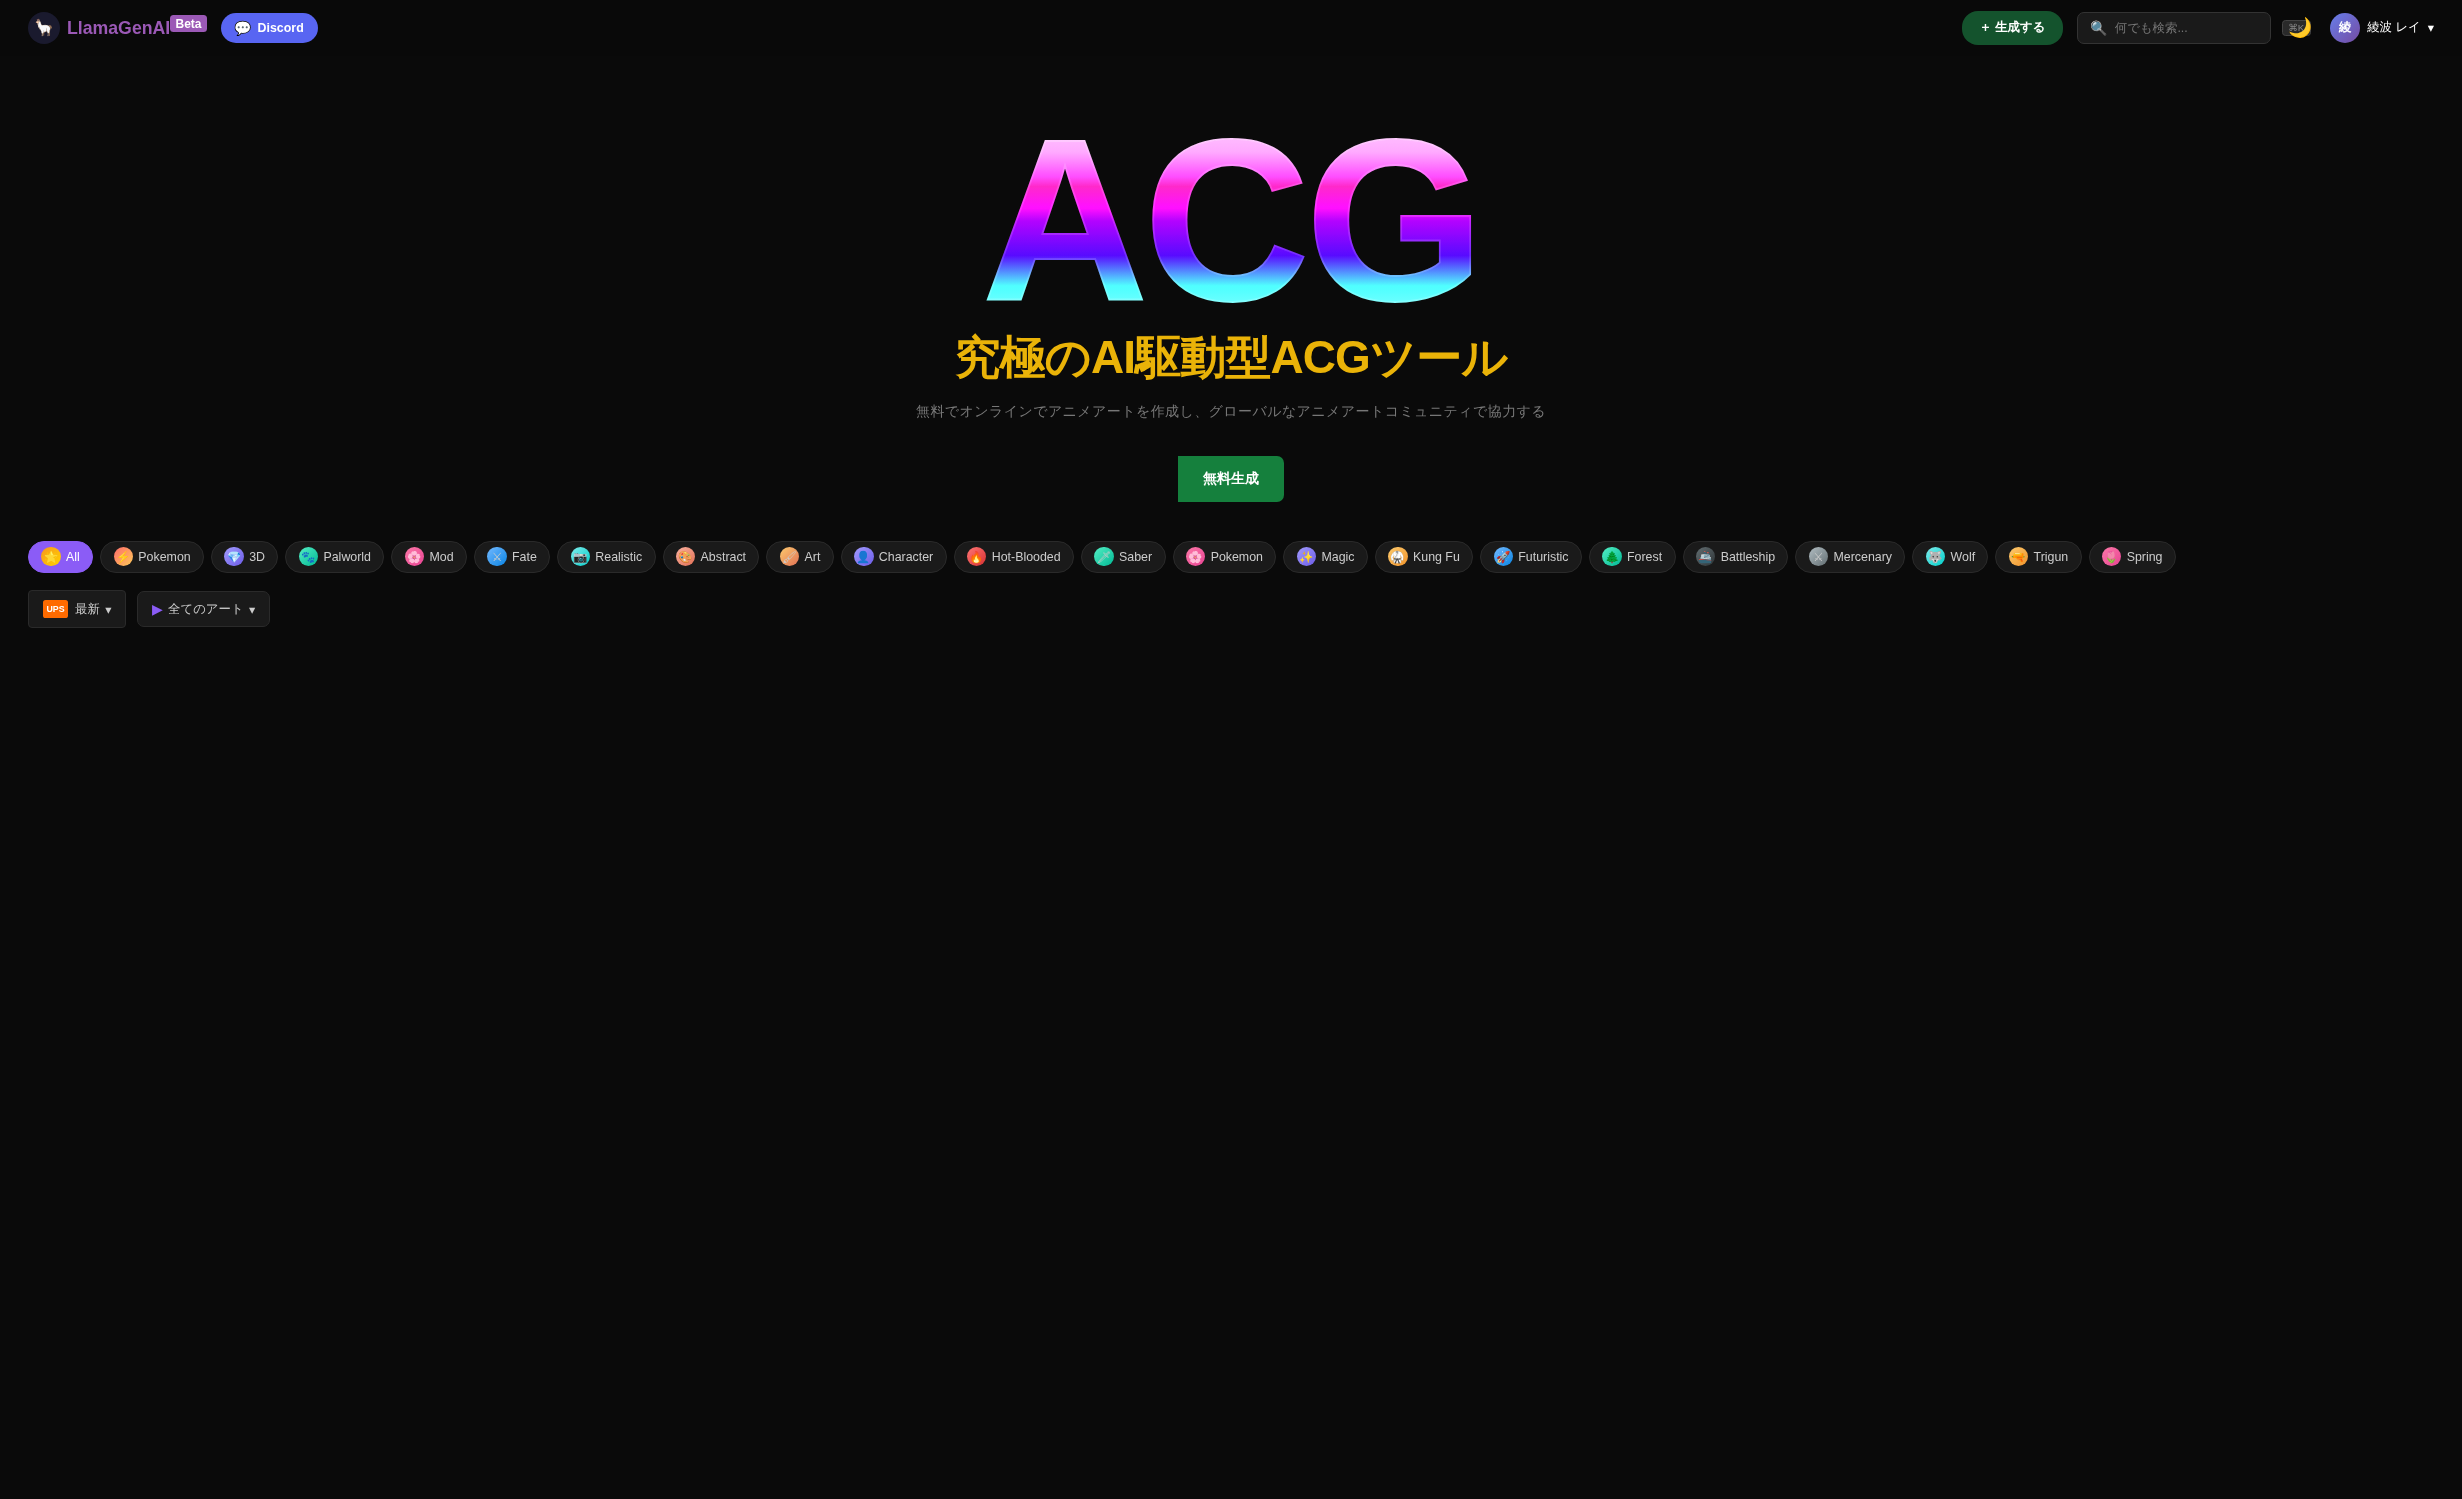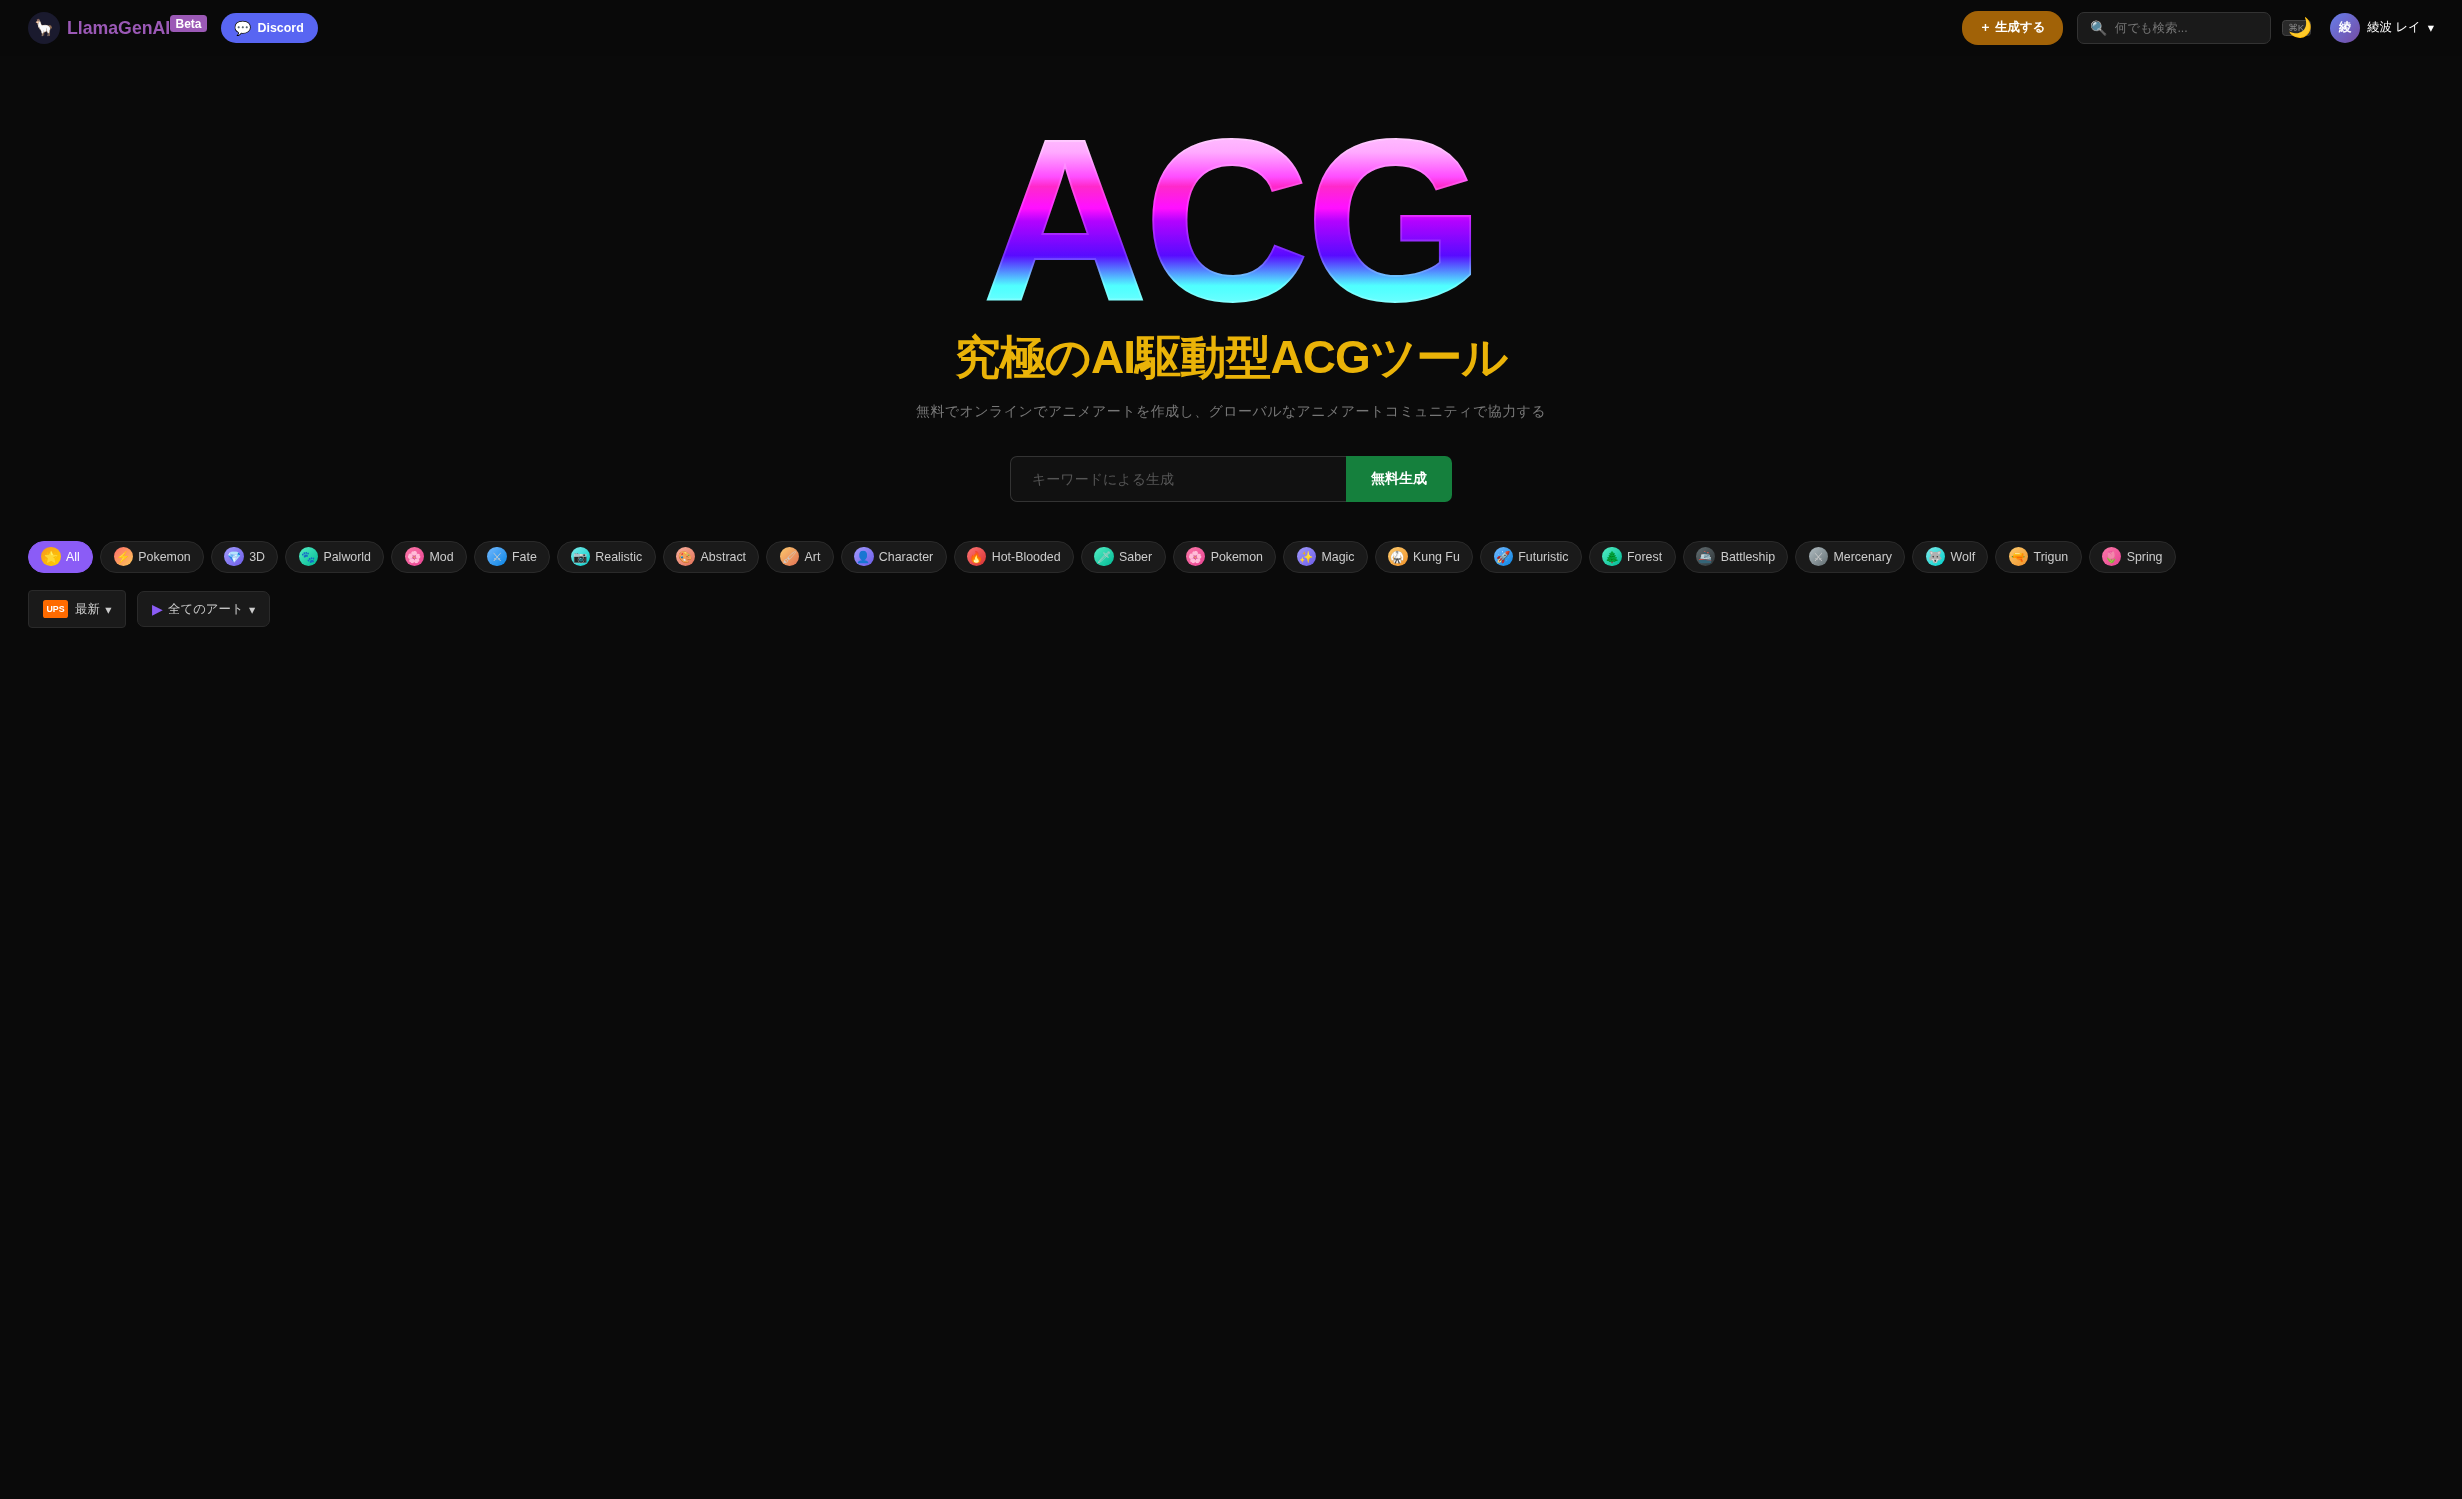--- a/index.html
+++ b/index.html
@@ -72,21 +72,21 @@
     }
     .nav-right {
       display: flex;
       align-items: center;
       gap: 14px;
     }
     .generate-btn {
       display: flex;
       align-items: center;
       gap: 5.3px;
-      background: #a16207;
+      background: #14532d;
       color: #fff;
       border: none;
       border-radius: 16px;
       padding: 8.8px 17.7px;
       font-size: 12.4px;
       font-weight: 600;
       cursor: pointer;
     }
     .search-box {
       display: flex;
@@ -368,21 +368,20 @@
   </div>
 </nav>
 
 <section class="hero">
   <div class="acg-container">
     <div class="acg-text-display">ACG</div>
   </div>
   <h1 class="hero-subtitle">究極のAI駆動型ACGツール</h1>
   <p class="hero-desc">無料でオンラインでアニメアートを作成し、グローバルなアニメアートコミュニティで協力する</p>
   <div class="hero-search">
-    <input class="hero-input" type="text" placeholder="キーワードによる生成" style="">
     <button class="hero-free-btn">無料生成</button>
   </div>
 </section>
 
 <div class="tags-section">
   <div class="tags-row" id="tags-row">
   <div class="tag-chip active">
         <div class="tag-avatar av-all">🌟</div>
         <span>All</span>
       </div>

